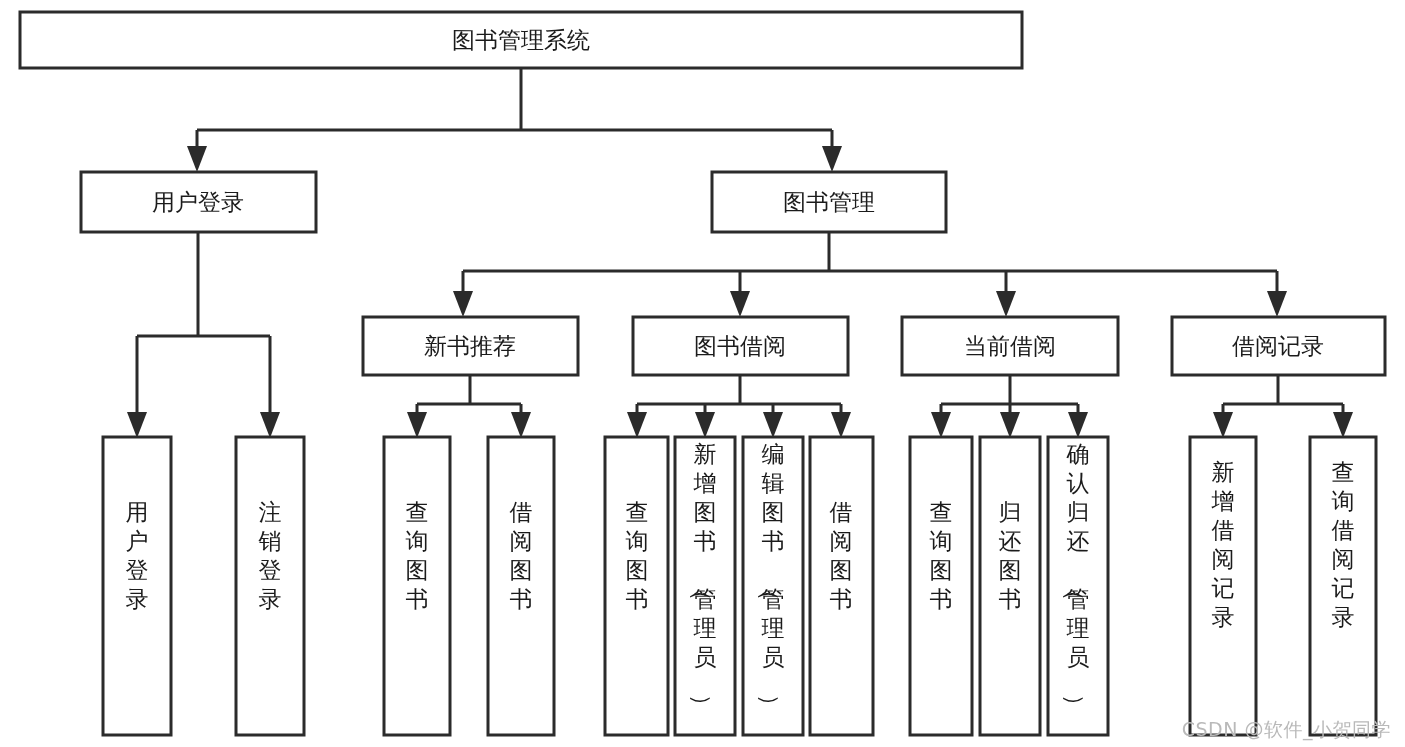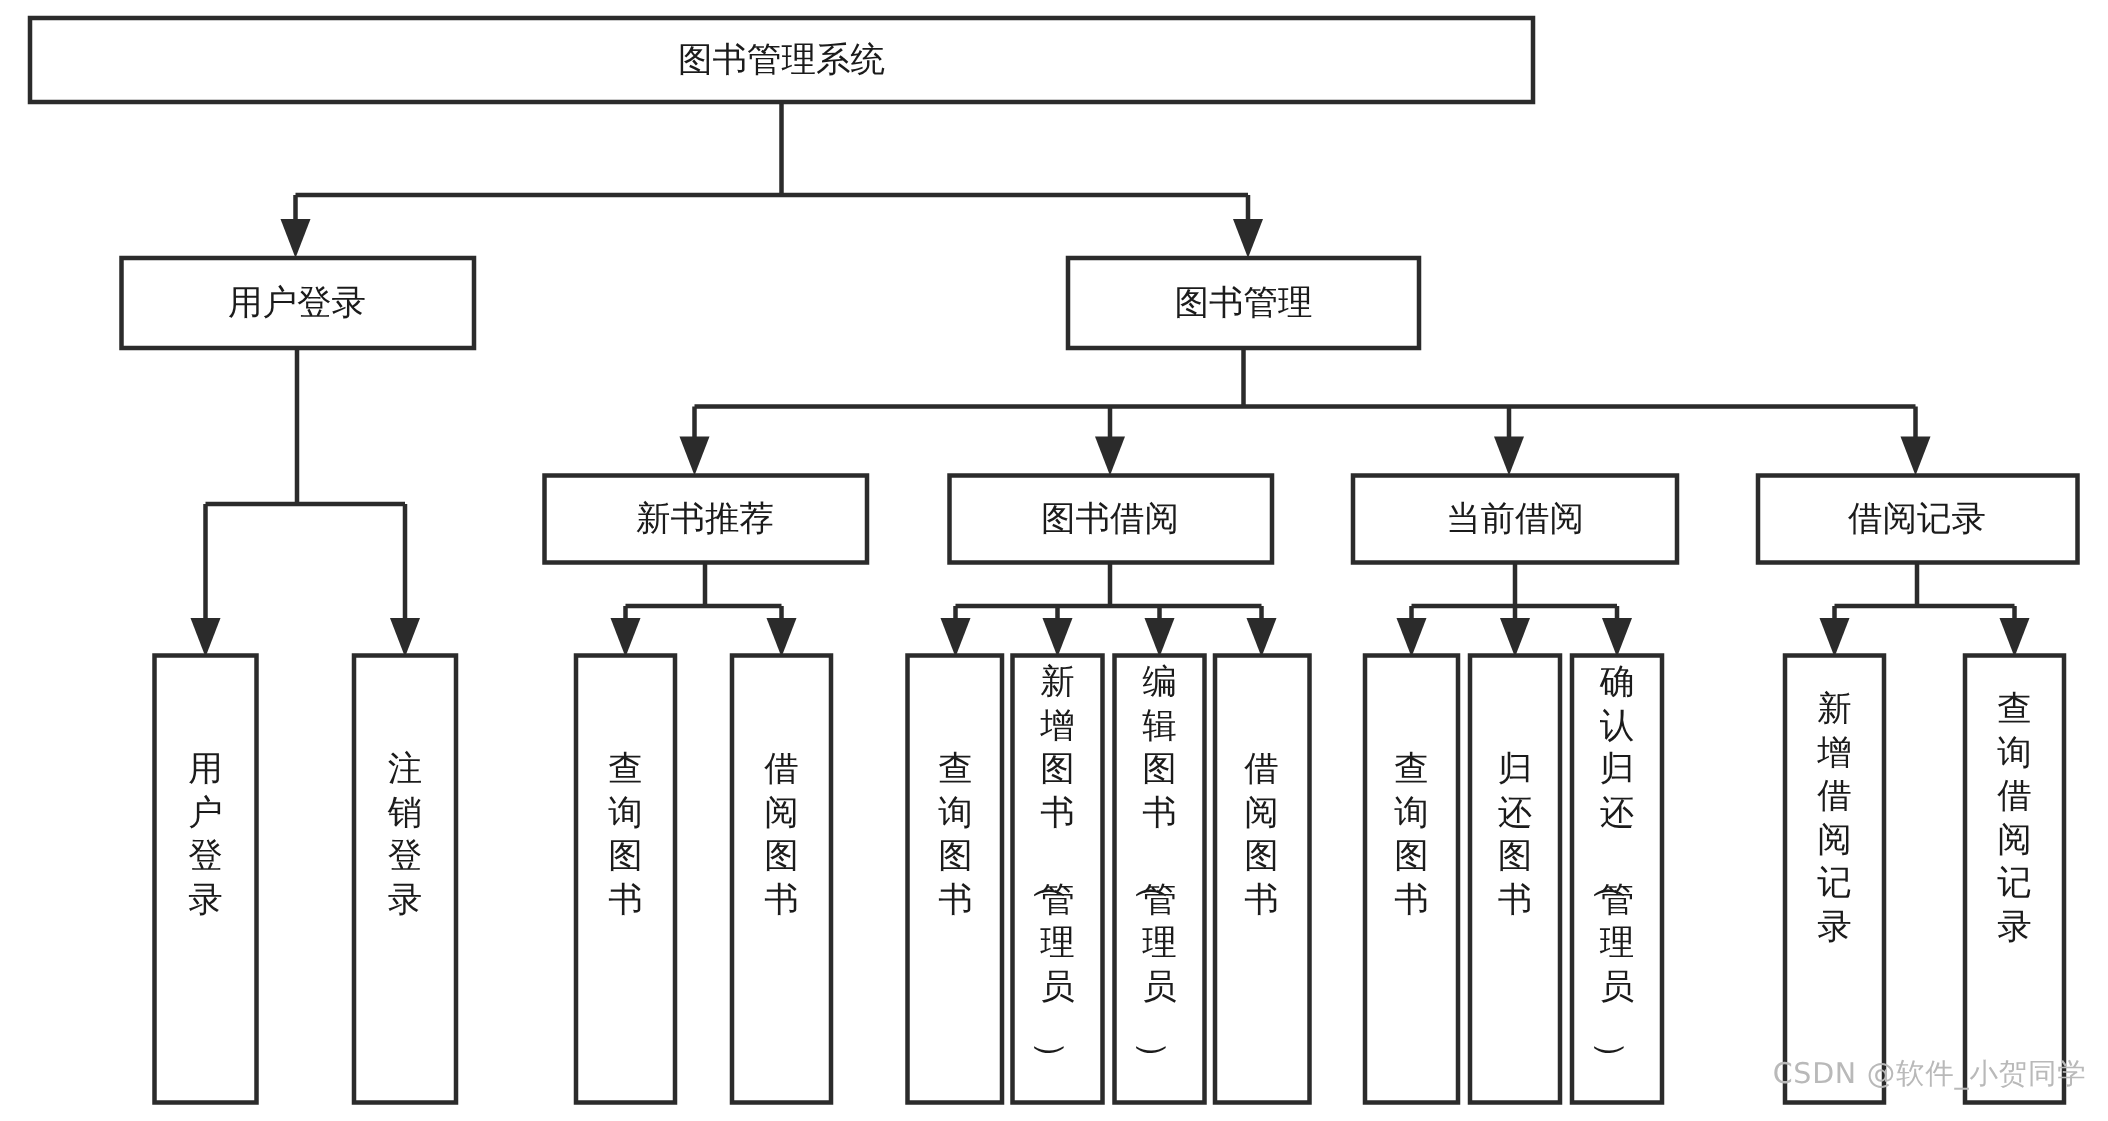--- a/index.html
+++ b/index.html
@@ -55,21 +55,21 @@
   }
   .node-label-vertical {
     fill: #1b1b1b;
     font-family: "DejaVu Sans", "Liberation Sans", sans-serif;
     font-size: 23px;
     text-anchor: middle;
   }
   .watermark-text {
     position: absolute;
     right: 14px;
-    bottom: 18px;
+    bottom: 4px;
     font-family: "DejaVu Sans", "Liberation Sans", sans-serif;
     font-size: 19px;
     color: #b9b9b9;
     letter-spacing: 0.5px;
     white-space: nowrap;
     user-select: none;
   }
 </style>
 </head>
 <body>

